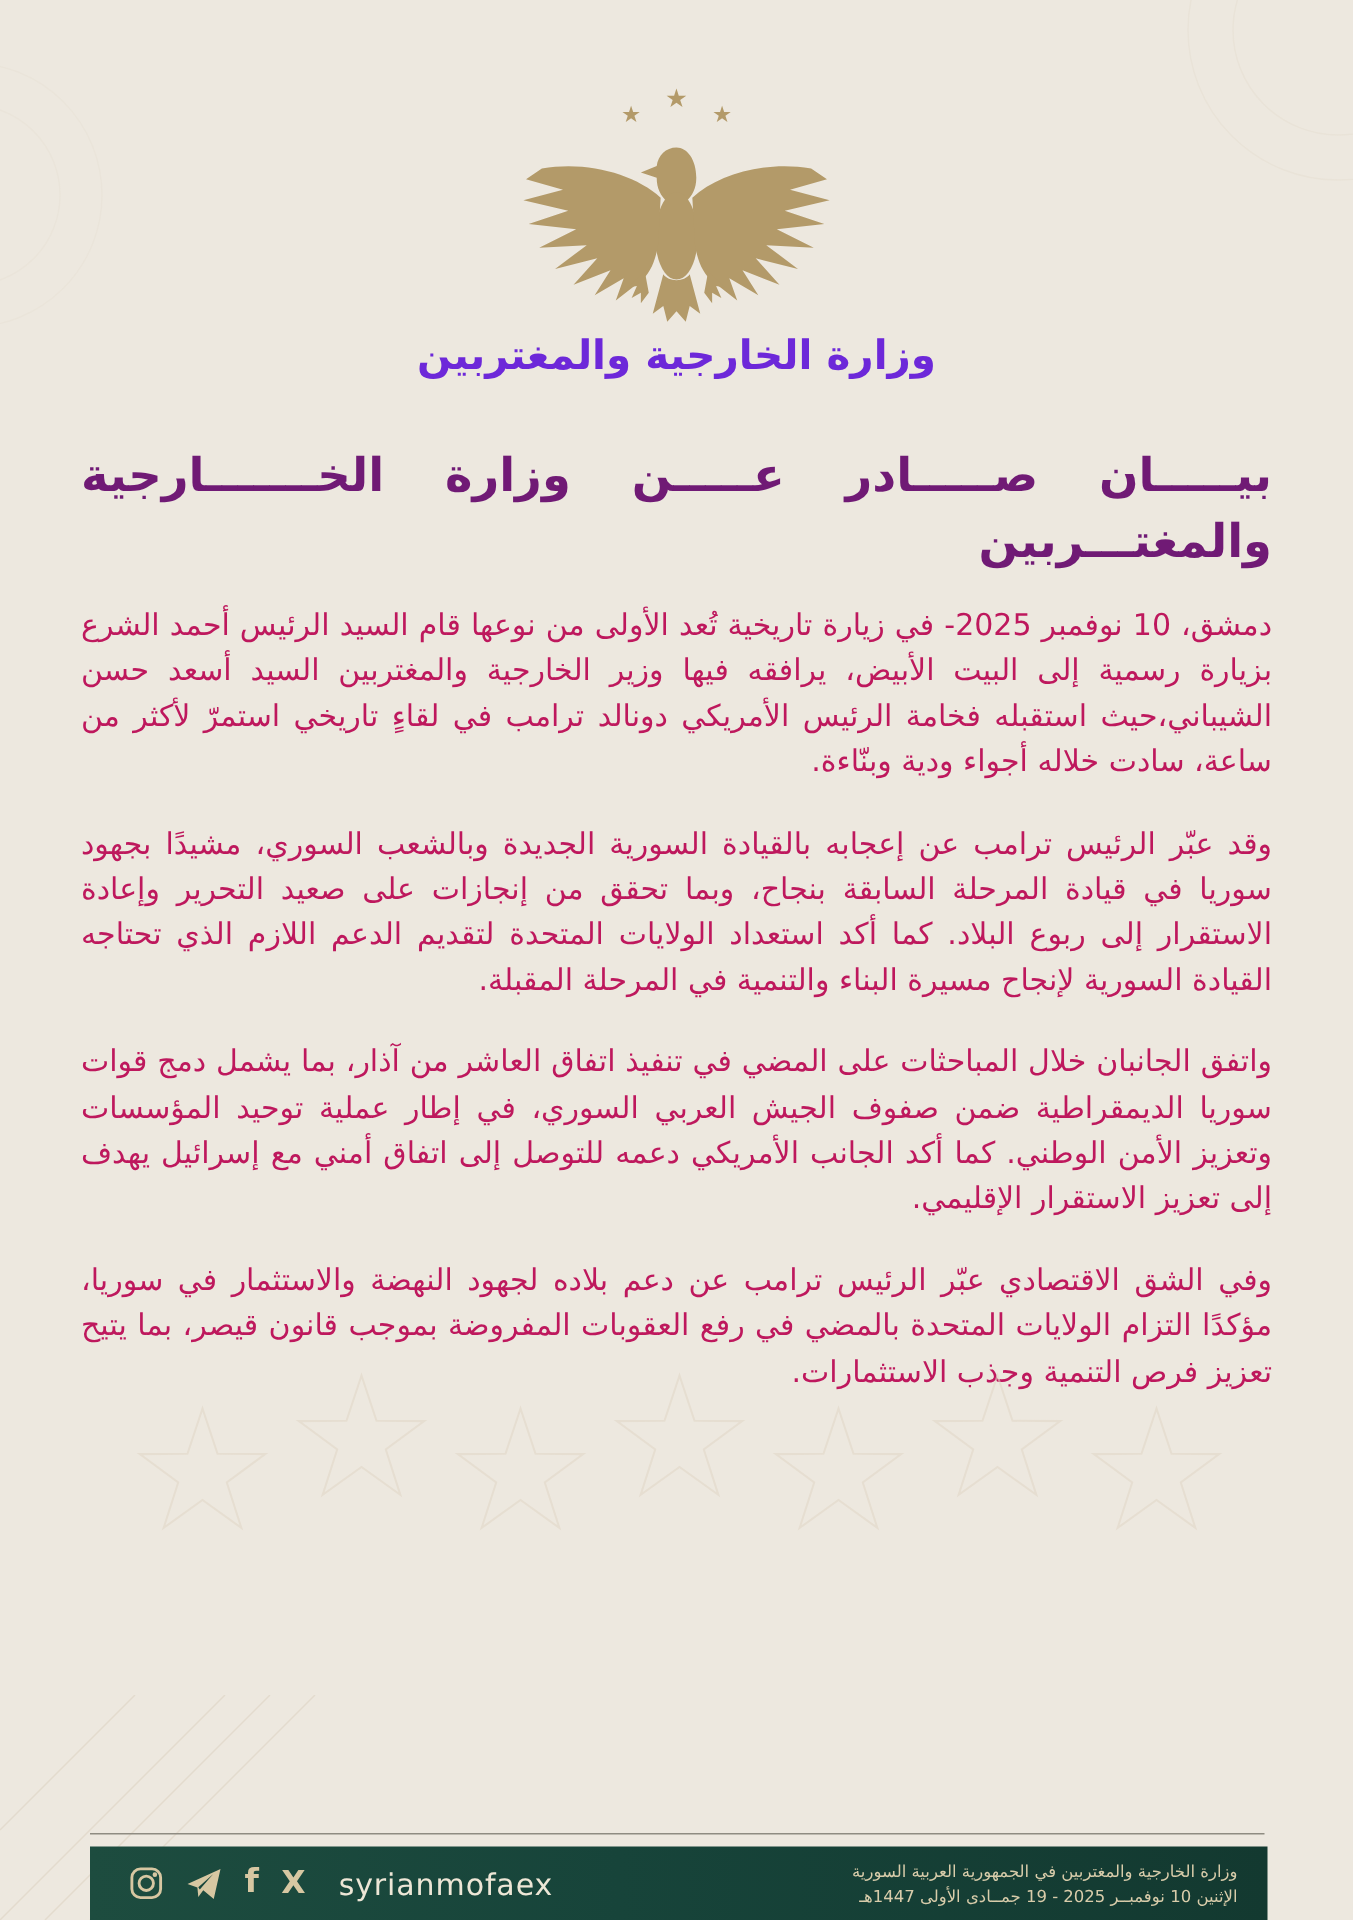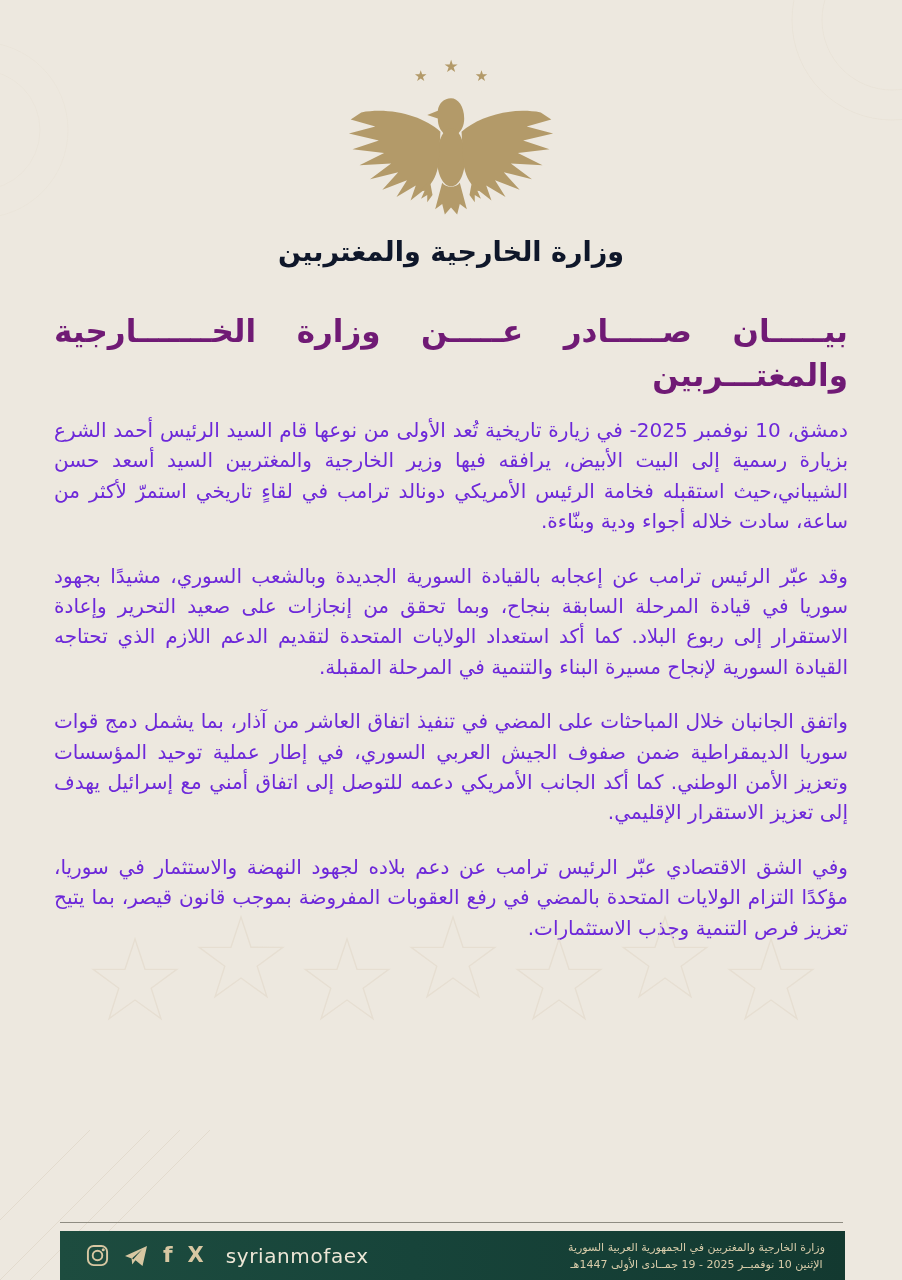--- a/index.html
+++ b/index.html
@@ -14,52 +14,52 @@
   .deco-bl{left:0;top:1130px;opacity:.7;}
   .deco-tr{right:-30px;top:-20px;opacity:.4;}
   .deco-tl{left:-40px;top:40px;opacity:.35;}
   
   .emblem{padding-top:58px;text-align:center;color:#B39A69;}
   .emblem-stars{display:flex;justify-content:center;align-items:flex-end;gap:16px;height:26px;}
   .emblem-stars span{font-size:15px;line-height:1;color:#B39A69;}
   .emblem-stars .mid{transform:translateY(-9px);font-size:17px;}
   .eagle-svg{display:block;margin:0 auto;margin-top:2px;}
   .calligraphy{
-    font-size:27px;font-weight:bold;color:#0f172a;margin-top:18px;
+    font-size:27px;font-weight:bold;color:#6d28d9;margin-top:4px;
     font-family:"DejaVu Sans",sans-serif;direction:rtl;letter-spacing:0;
   }
   .emblem-caption{
     margin-top:7px;font-size:9.5px;letter-spacing:1.6px;color:#B39A69;
     font-family:"DejaVu Sans",sans-serif;
   }
   
   .title{
     margin:42px 54px 0;direction:rtl;color:#701a75;
     font-weight:bold;font-size:31px;line-height:1.42;
   }
   .title .tline{text-align:justify;text-align-last:justify;}
   
   .body-text{margin:18px 54px 0;direction:rtl;}
   .body-text p{
-    margin:0 0 24px;font-size:20px;line-height:1.52;color:#6d28d9;
+    margin:0 0 24px;font-size:20px;line-height:1.52;color:#be185d;
     text-align:justify;
   }
   
   .sep-line{position:absolute;left:60px;width:783px;top:1222px;height:1px;background:#8F8C82;}
   .footer-bar{
     position:absolute;left:60px;top:1231px;width:785px;height:49px;
     background:linear-gradient(90deg,#1D4C3F 0%,#17443A 45%,#133930 100%);
     display:flex;align-items:center;box-sizing:border-box;padding:0 20px 0 26px;
   }
   .social-icons{display:flex;align-items:center;gap:15px;}
   .icon-glyph{color:#D7C7A2;font-weight:bold;font-size:21px;line-height:1;cursor:pointer;}
   .icon-fb{font-size:22px;transform:translateY(-1px);}
   .handle{margin-left:22px;color:#EDE6D6;font-size:20px;letter-spacing:.6px;cursor:pointer;}
   .footer-right{
-    margin-left:auto;direction:rtl;text-align:center;color:#D8CCAA;
+    margin-left:auto;direction:rtl;text-align:right;color:#D8CCAA;
     font-size:11px;line-height:17px;
   }
 </style>
 </head>
 <body>
 
 <div class="page">
 
   <svg class="deco deco-stars" viewBox="0 0 902 140">
     <g fill="none" stroke="#E2D8C9" stroke-width="1.4">

